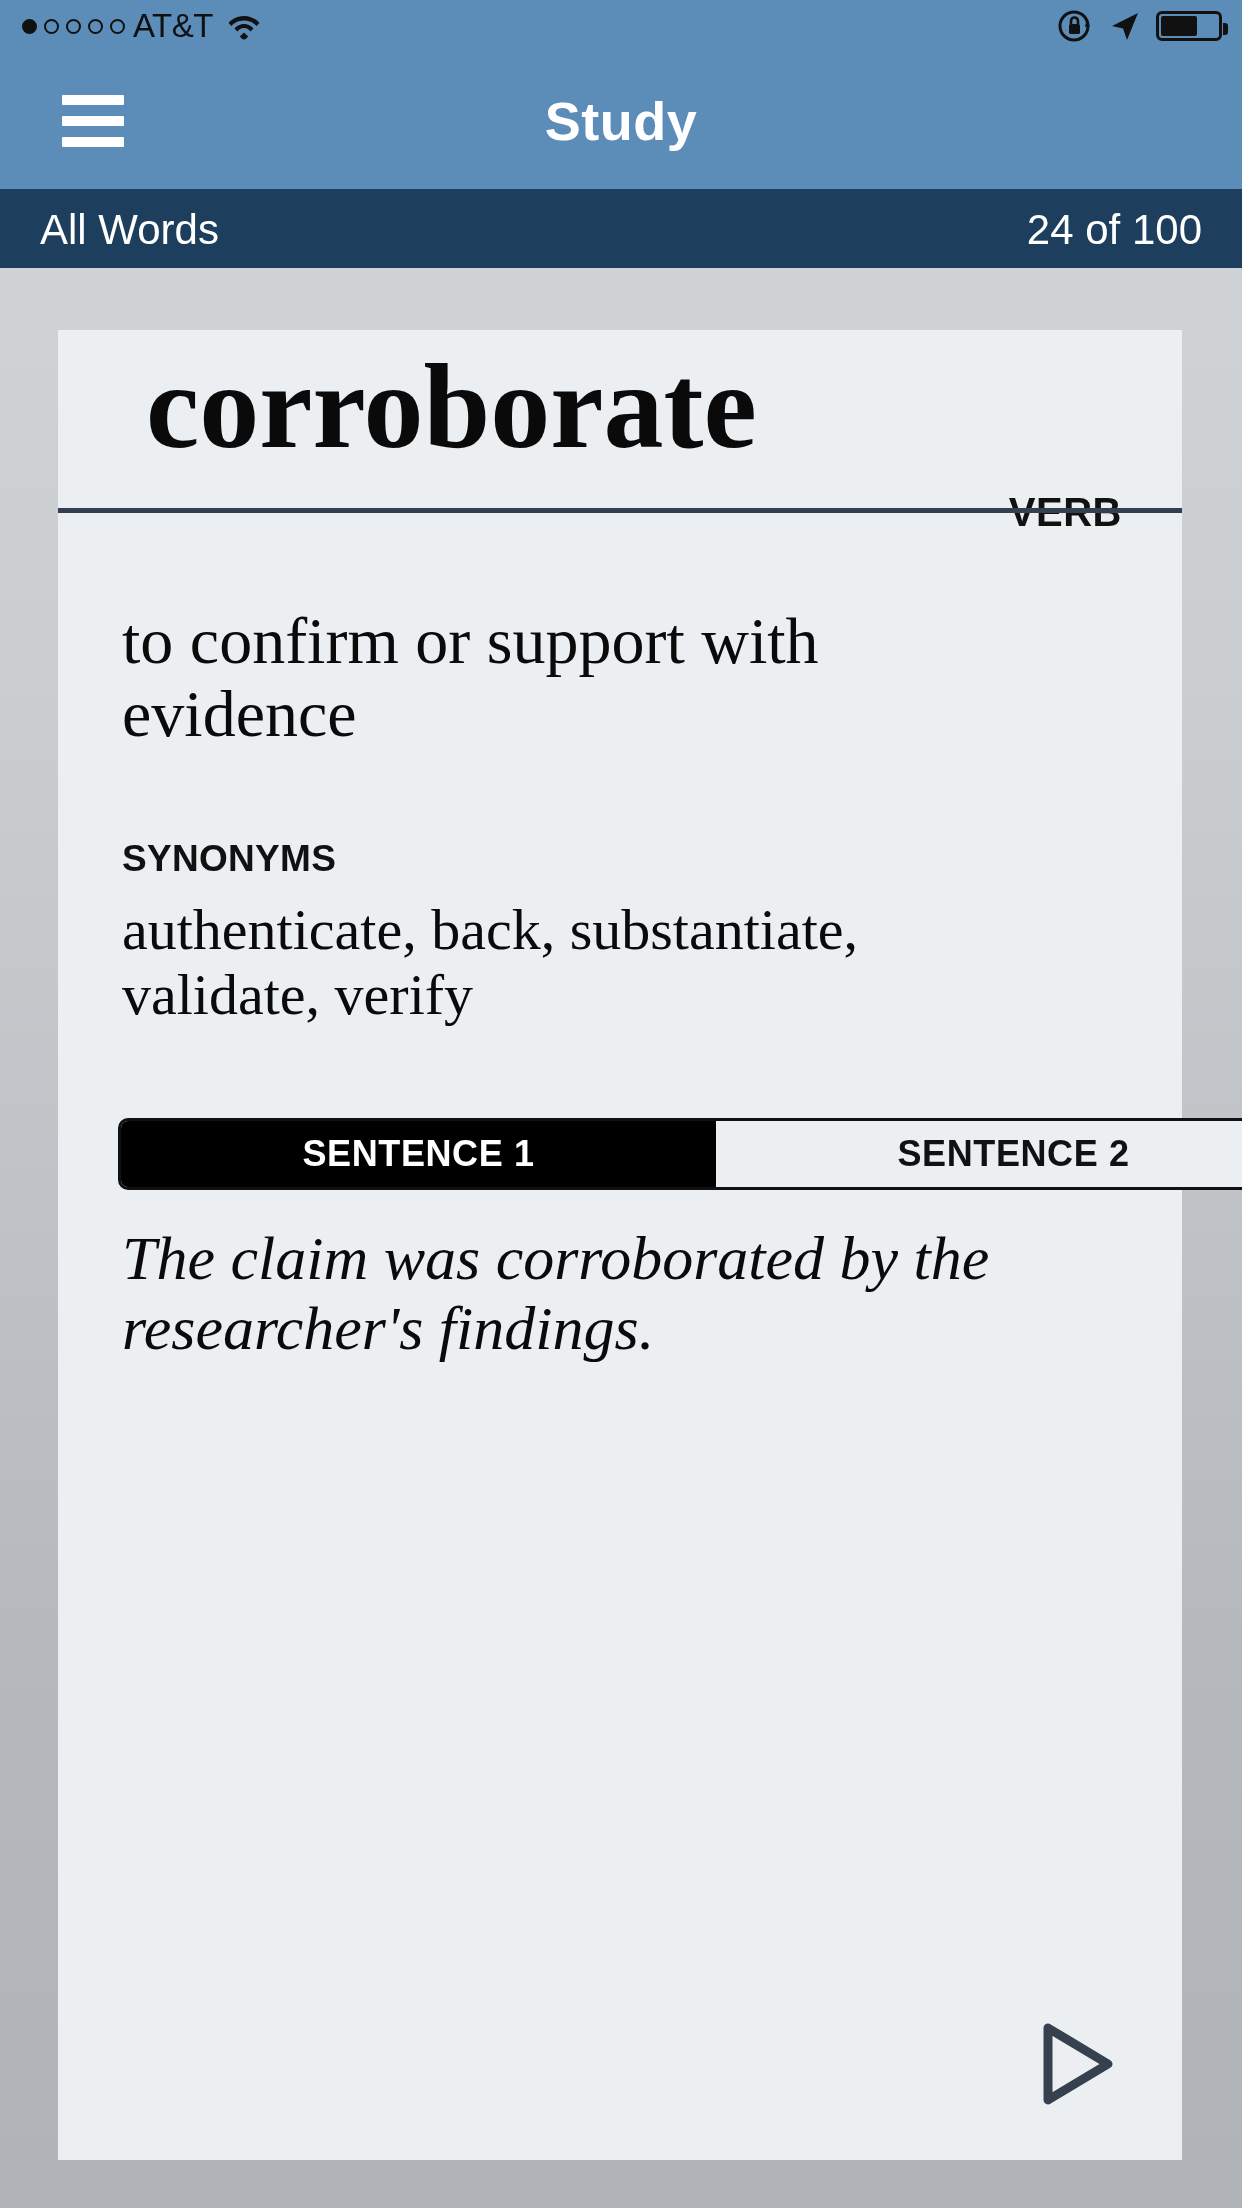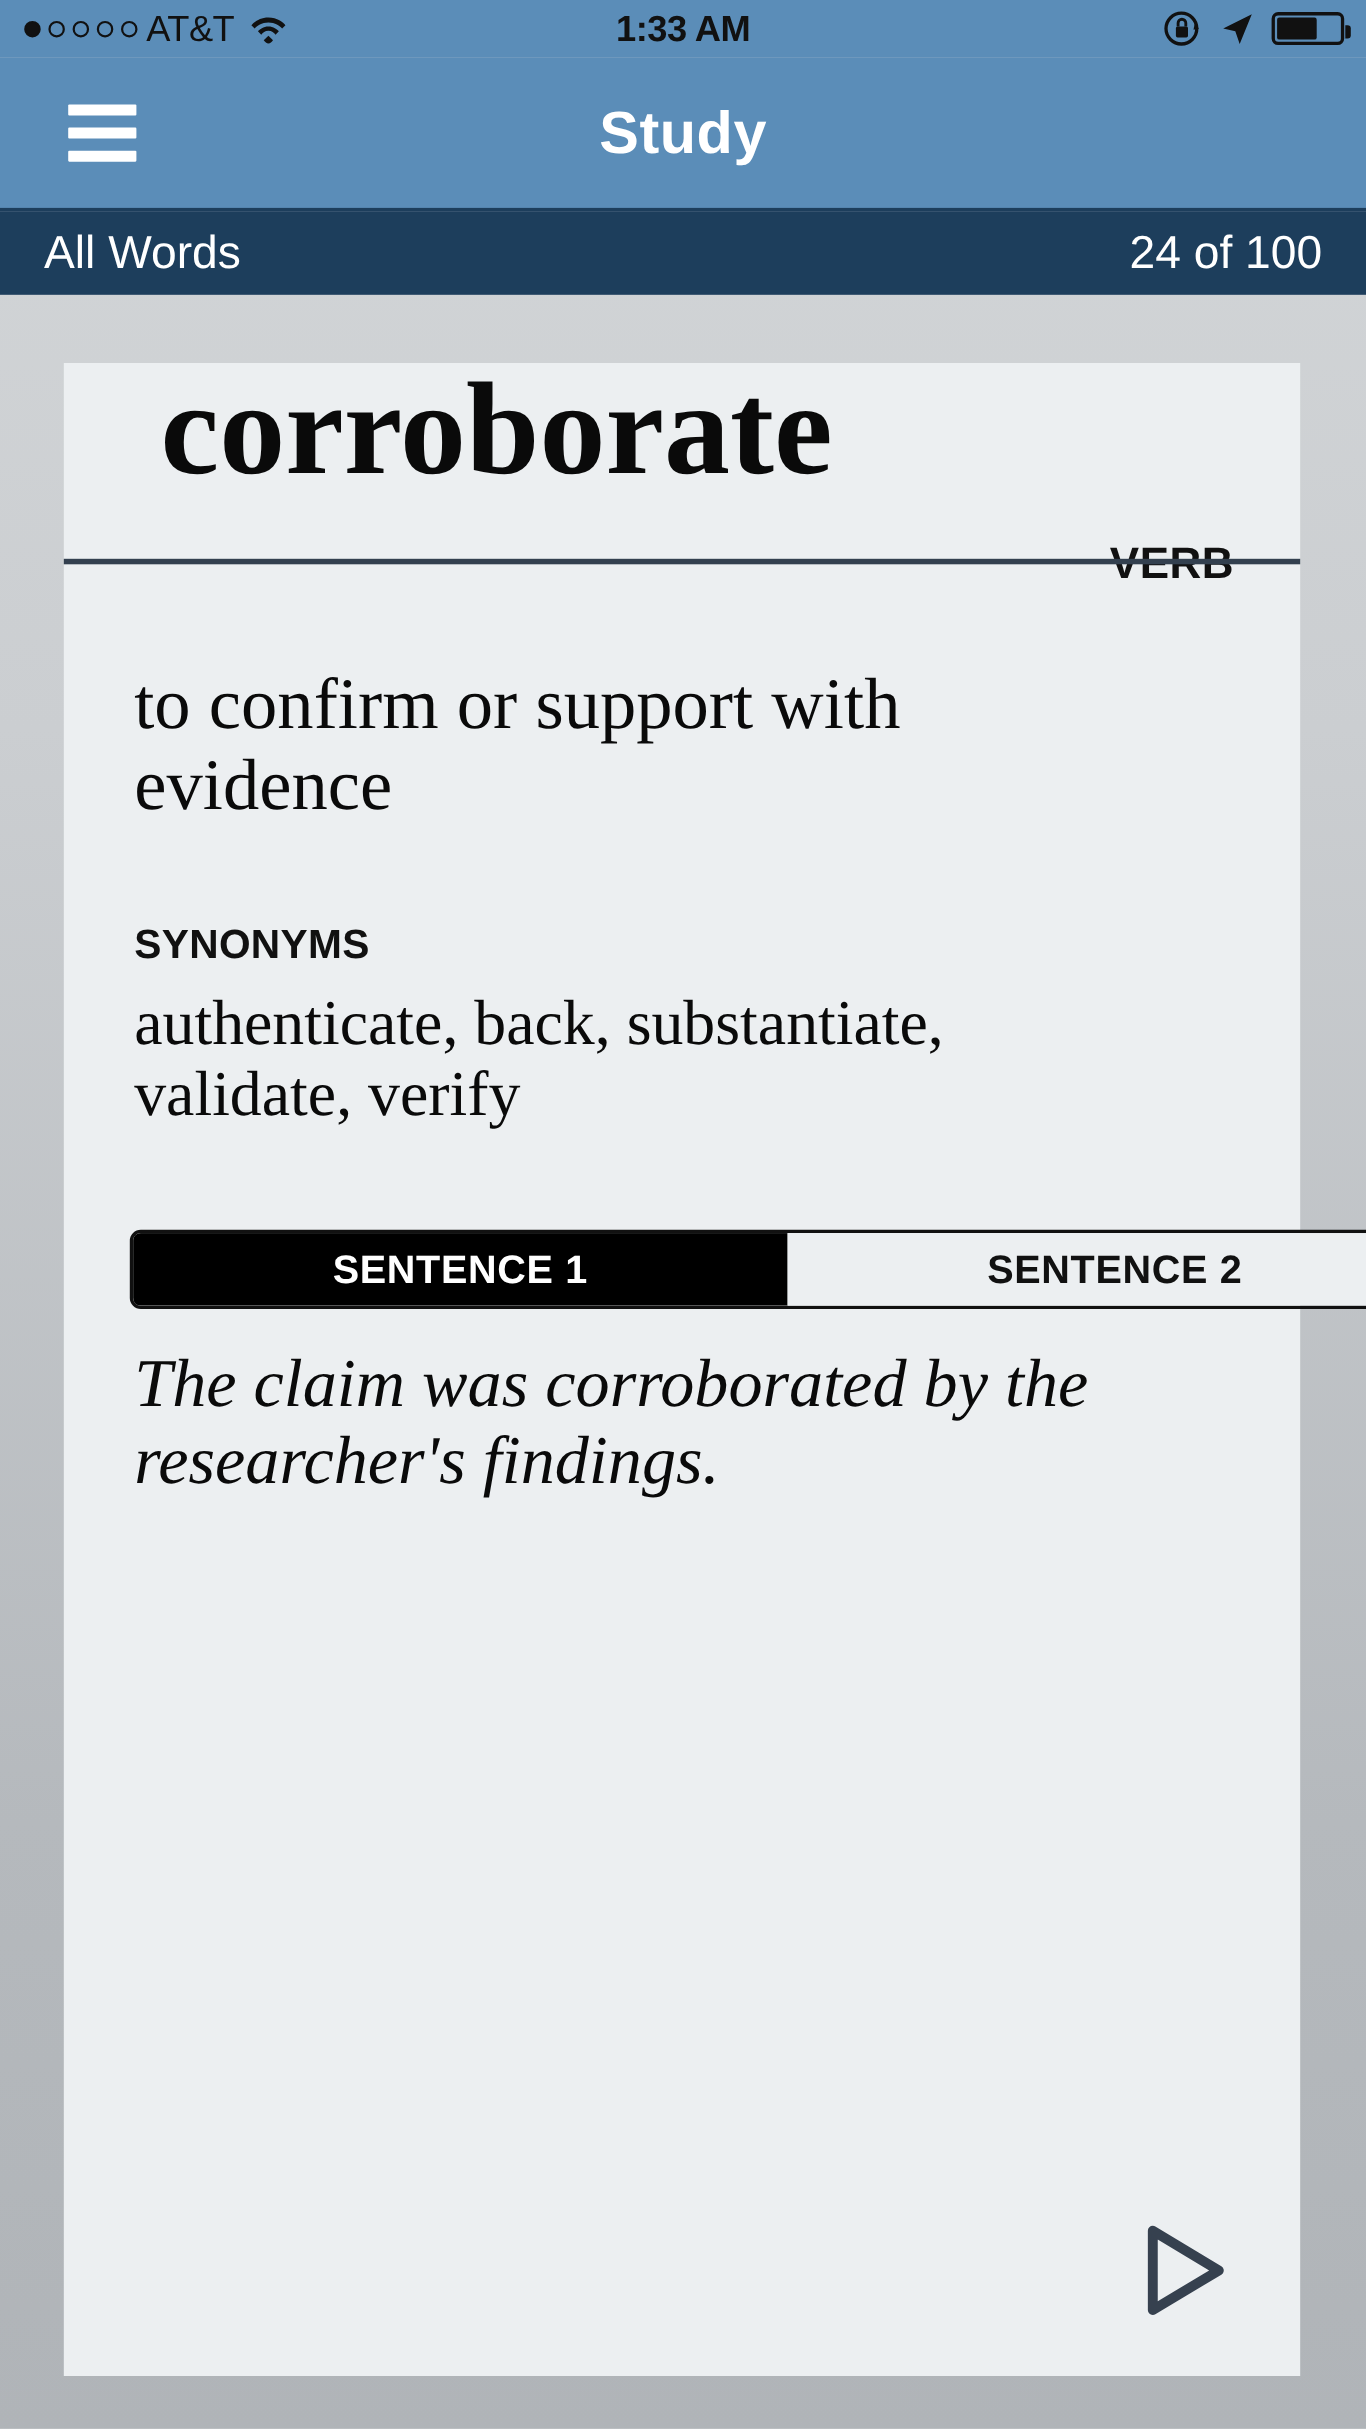--- a/index.html
+++ b/index.html
@@ -95,21 +95,21 @@
   
   #card {
     position:absolute; top:330px; left:58px;
     width:1124px; height:1830px;
     background:#eceff1;
     padding:0 60px;
   }
   #word-row {
     position:relative;
     height:160px;
-    display:flex; align-items:flex-start;
+    display:flex; align-items:center;
   }
   #word {
     font-family:"Liberation Serif", serif;
     font-weight:bold;
     font-size:120px;
     color:#0a0a0a;
     line-height:1;
     margin-left:28px;
     margin-bottom:6px;
   }
@@ -203,21 +203,20 @@
         <span class="dot"></span>
         <span class="dot"></span>
       </div>
       <span id="carrier">AT&amp;T</span>
       <svg id="wifi-icon" width="34" height="30" viewBox="0 0 34 30">
         <path d="M17 5 C9 5 3.5 9.5 1.5 12 L4.5 15 C6.5 12.5 11 9.5 17 9.5 C23 9.5 27.5 12.5 29.5 15 L32.5 12 C30.5 9.5 25 5 17 5 Z" fill="#111"></path>
         <path d="M17 13 C12.5 13 9 15.5 7.5 17.5 L10.5 20.5 C11.8 18.8 14 17 17 17 C20 17 22.2 18.8 23.5 20.5 L26.5 17.5 C25 15.5 21.5 13 17 13 Z" fill="#111"></path>
         <path d="M17 21.5 L12.8 25.5 C14 27 15.4 28.5 17 28.5 C18.6 28.5 20 27 21.2 25.5 Z" fill="#111"></path>
       </svg>
     </div>
-    <div id="status-time">1:33 AM</div>
     <div id="status-right">
       <svg width="38" height="38" viewBox="0 0 38 38">
         <circle cx="18" cy="19" r="14" fill="none" stroke="#111" stroke-width="3"></circle>
         <rect x="13" y="17" width="11" height="10" rx="1.5" fill="#111"></rect>
         <path d="M15 17 v-3 a3.5 3.5 0 0 1 7 0 v3" fill="none" stroke="#111" stroke-width="2.6"></path>
         <path d="M30 15 l4 4 l-5 1 z" fill="#111"></path>
       </svg>
       <svg width="34" height="34" viewBox="0 0 34 34">
         <path d="M30 4 L4 17 L15 19.5 L19 31 Z" fill="#111"></path>
       </svg>

